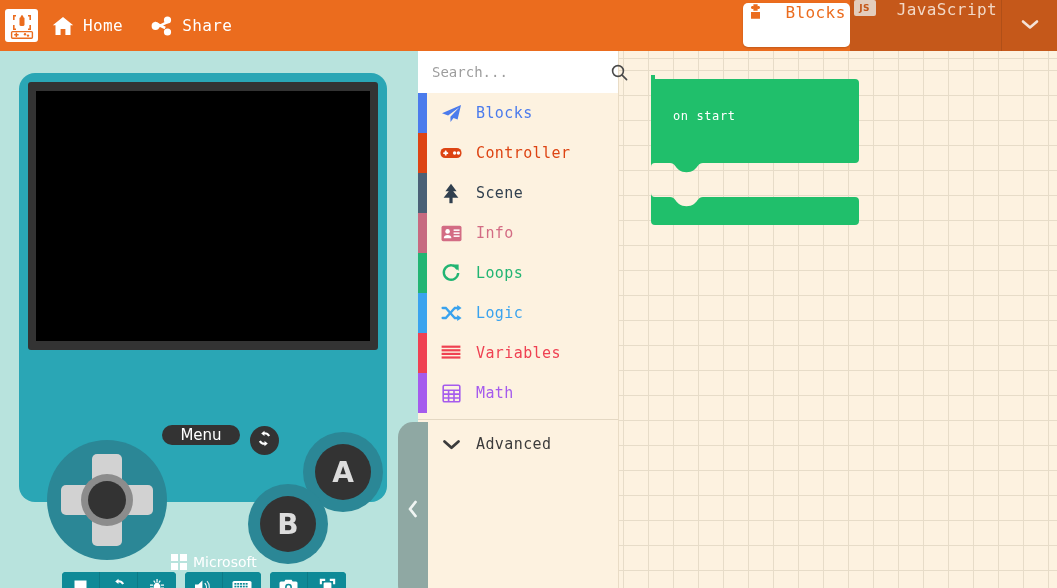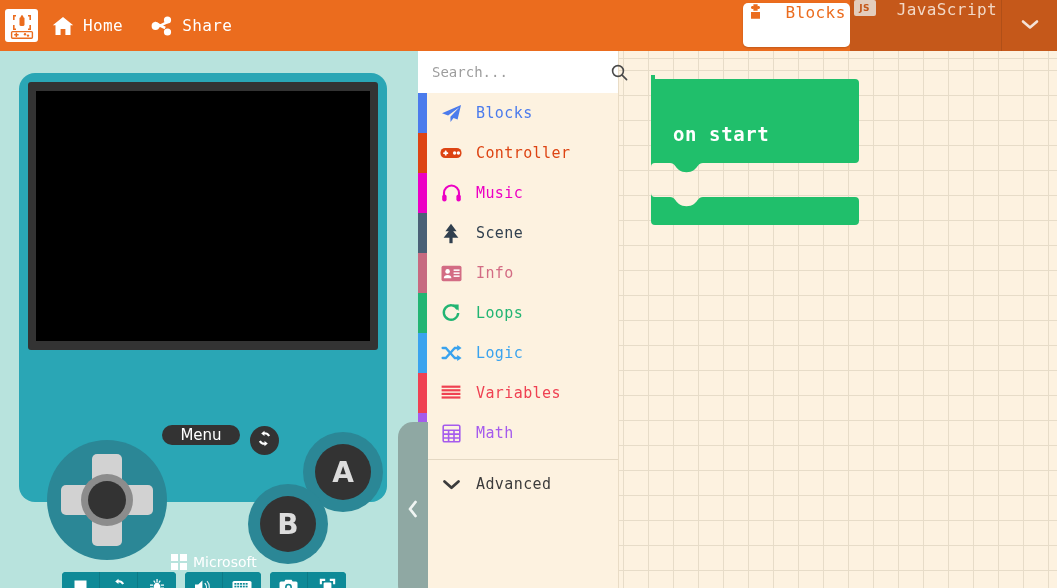--- a/index.html
+++ b/index.html
@@ -198,22 +198,22 @@
     background:
       repeating-linear-gradient(to right, #e7dcc8 0 1px, transparent 1px 25px),
       repeating-linear-gradient(to bottom, #e7dcc8 0 1px, transparent 1px 25px),
       #fdf2e0;
     background-position: 4px 19px, 4px 19px;
   }
   .onstart-block {
     position: absolute; left: 32px; top: 24px;
   }
   .onstart-label {
-    position: absolute; left: 22px; top: 48px;
-    color: #fff; font-size: 19px; font-weight: bold; letter-spacing: .6px;
+    position: absolute; left: 22px; top: 34px;
+    color: #fff; font-size: 12px; font-weight: normal; letter-spacing: .6px;
     pointer-events: none;
   }
 </style>
 </head>
 <body>
 
 <div class="app">
 
   <div class="header">
 
@@ -474,35 +474,20 @@
                   <circle cx="14.6" cy="8" r="1.7"></circle>
                   <circle cx="18.4" cy="8" r="1.7"></circle>
                 </g>
               </g>
             </svg>
         </span>
         <span style="color:#dd4413">Controller</span>
       </div>
 
 
-      <div class="cat">
-        <span class="stripe" style="background:#ec00c4"></span>
-        <span class="cat-ico">
-          <svg width="21" height="20" viewBox="0 0 21 20">
-              <g fill="none" stroke="#ec00c4" stroke-width="2.1">
-                <path d="M3 13V10a7.5 7.5 0 0 1 15 0v3"></path>
-              </g>
-              <g fill="#ec00c4">
-                <rect x="1.2" y="11.4" width="4.4" height="7" rx="2.2"></rect>
-                <rect x="15.4" y="11.4" width="4.4" height="7" rx="2.2"></rect>
-              </g>
-            </svg>
-        </span>
-        <span style="color:#ec00c4">Music</span>
-      </div>
 
       <div class="cat">
         <span class="stripe" style="background:#4a6076"></span>
         <span class="cat-ico">
           <svg width="18" height="21" viewBox="0 0 18 21">
               <g fill="#31404f">
                 <path d="M9 0.8 3.4 8.2h11.2zM9 5.6 1.6 14.8h14.8z"></path>
                 <rect x="7.4" y="14" width="3.2" height="6.2"></rect>
               </g>
             </svg>

